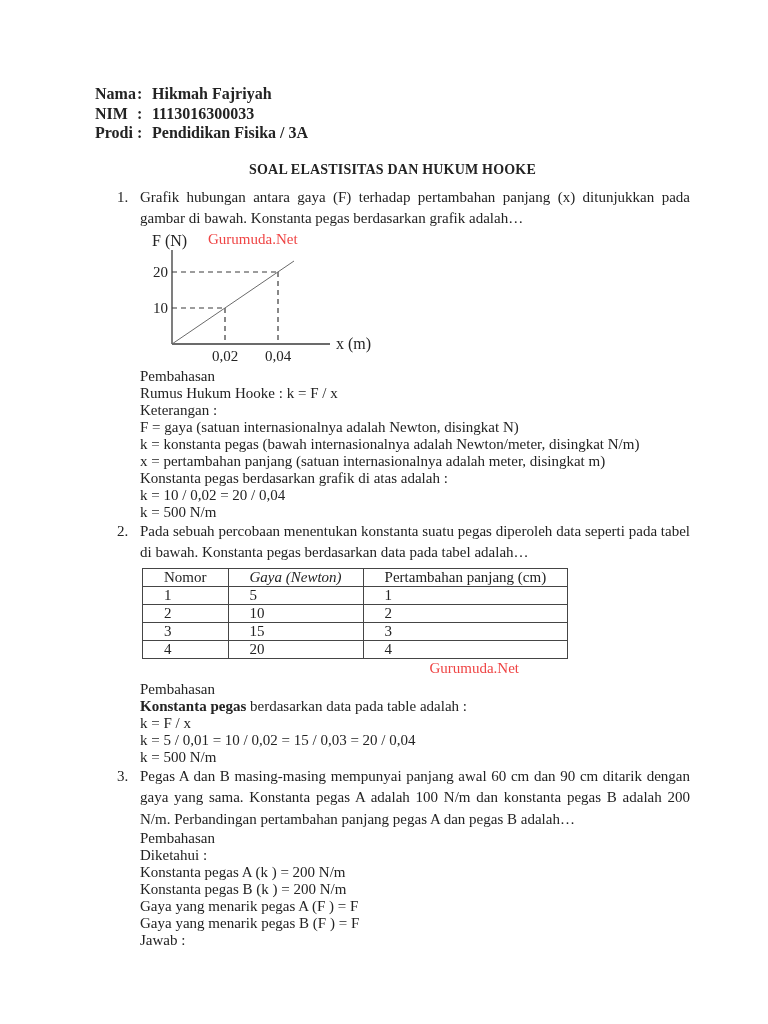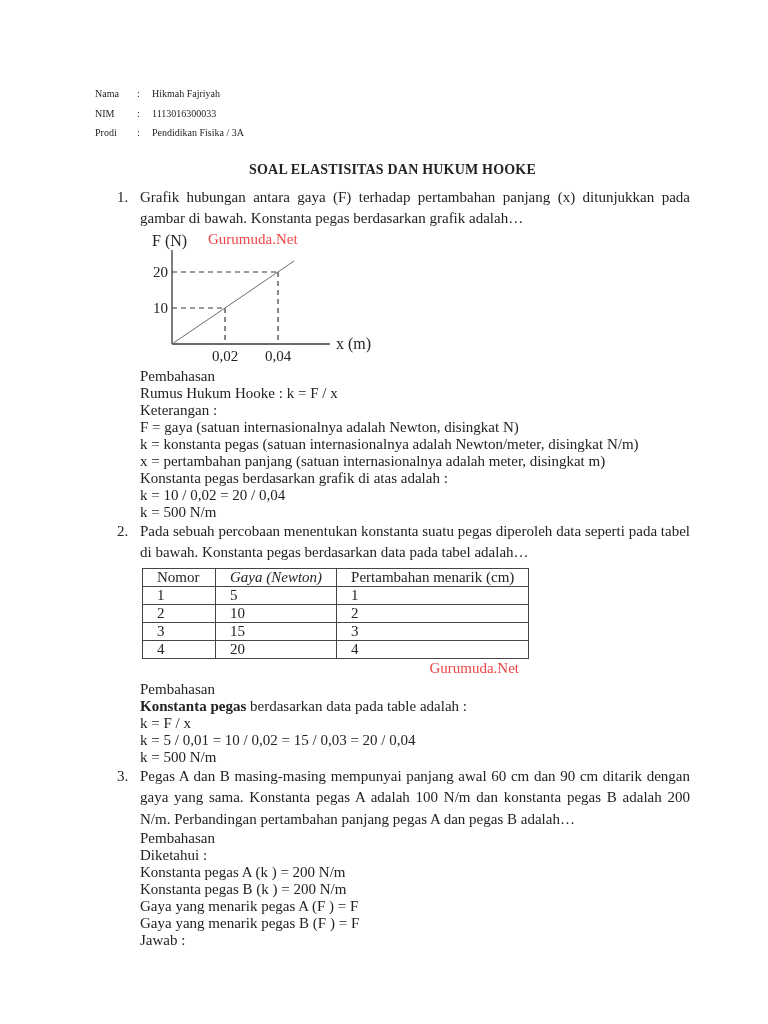--- a/index.html
+++ b/index.html
@@ -10,21 +10,21 @@
     color: #232323;
   }
   .page {
     position: relative;
     width: 768px; height: 1024px;
     background: #ffffff;
     overflow: hidden;
     padding: 84px 78px 0 95px;
   }
   
-  .info-row { display: flex; font-weight: normal; font-size: 10px; line-height: 19.5px; }
+  .info-row { display: flex; font-weight: bold; font-size: 16px; line-height: 19.5px; }
   .info-label { width: 42px; }
   .info-colon { width: 15px; }
   
   .page-title {
     text-align: center; font-weight: bold; font-size: 14px;
     margin-top: 19px; letter-spacing: 0.2px;
   }
   
   .qlist { margin-top: 9px; padding-left: 22px; }
   .qitem { display: flex; }
@@ -42,21 +42,21 @@
   .gl-big{ font-size: 16px; }
   .watermark {
     position: absolute; left: 66px; top: -2px;
     font-size: 15px; line-height: 18px;
   }
   
   .data-table { border-collapse: collapse; margin: 4px 0 0 2px; }
   .data-table th, .data-table td {
     border: 1px solid #454545;
     font-size: 15px; font-weight: normal; text-align: left;
-    padding: 0 14px; line-height: 16.5px; height: 18px;
+    padding: 0 21px; line-height: 16.5px; height: 18px;
     white-space: nowrap;
   }
   .col-nomor { width: 73px; }
   .col-gaya { width: 115px; font-style: italic; }
   .col-pert { width: 187px; }
   .table-watermark {
     width: 377px; text-align: right;
     font-size: 15px; line-height: 19px; margin-left: 2px;
   }
   .wm-color { color: #ef4444; }
@@ -114,39 +114,39 @@
             <text x="136" y="129" text-anchor="middle" class="gl">0,04</text>
             <text x="194" y="117" class="gl gl-big">x (m)</text>
           </svg>
           <span class="watermark wm-color">Gurumuda.Net</span>
         </div>
 
         <div class="sline">Pembahasan</div>
         <div class="sline">Rumus Hukum Hooke : k = F / x</div>
         <div class="sline">Keterangan :</div>
         <div class="sline">F = gaya (satuan internasionalnya adalah Newton, disingkat N)</div>
-        <div class="sline">k = konstanta pegas (satuan internasionalnya adalah Newton/meter, disingkat N/m)</div>
+        <div class="sline">k = konstanta pegas (bawah internasionalnya adalah Newton/meter, disingkat N/m)</div>
         <div class="sline">x = pertambahan panjang (satuan internasionalnya adalah meter, disingkat m)</div>
         <div class="sline">Konstanta pegas berdasarkan grafik di atas adalah :</div>
         <div class="sline">k = 10 / 0,02 = 20 / 0,04</div>
         <div class="sline">k = 500 N/m</div>
       </div>
     </div>
 
     <div class="qitem">
       <div class="qnum">2.</div>
       <div class="qbody">
         <div class="qtext">Pada sebuah percobaan menentukan konstanta suatu pegas diperoleh data seperti pada tabel di bawah. Konstanta pegas berdasarkan data pada tabel adalah…</div>
 
         <table class="data-table">
           <thead>
             <tr>
               <th class="col-nomor">Nomor</th>
               <th class="col-gaya">Gaya (Newton)</th>
-              <th class="col-pert">Pertambahan menarik (cm)</th>
+              <th class="col-pert">Pertambahan panjang (cm)</th>
             </tr>
           </thead>
           <tbody>
             <tr>
               <td>1</td>
               <td>5</td>
               <td>1</td>
             </tr>
             <tr>
               <td>2</td>

